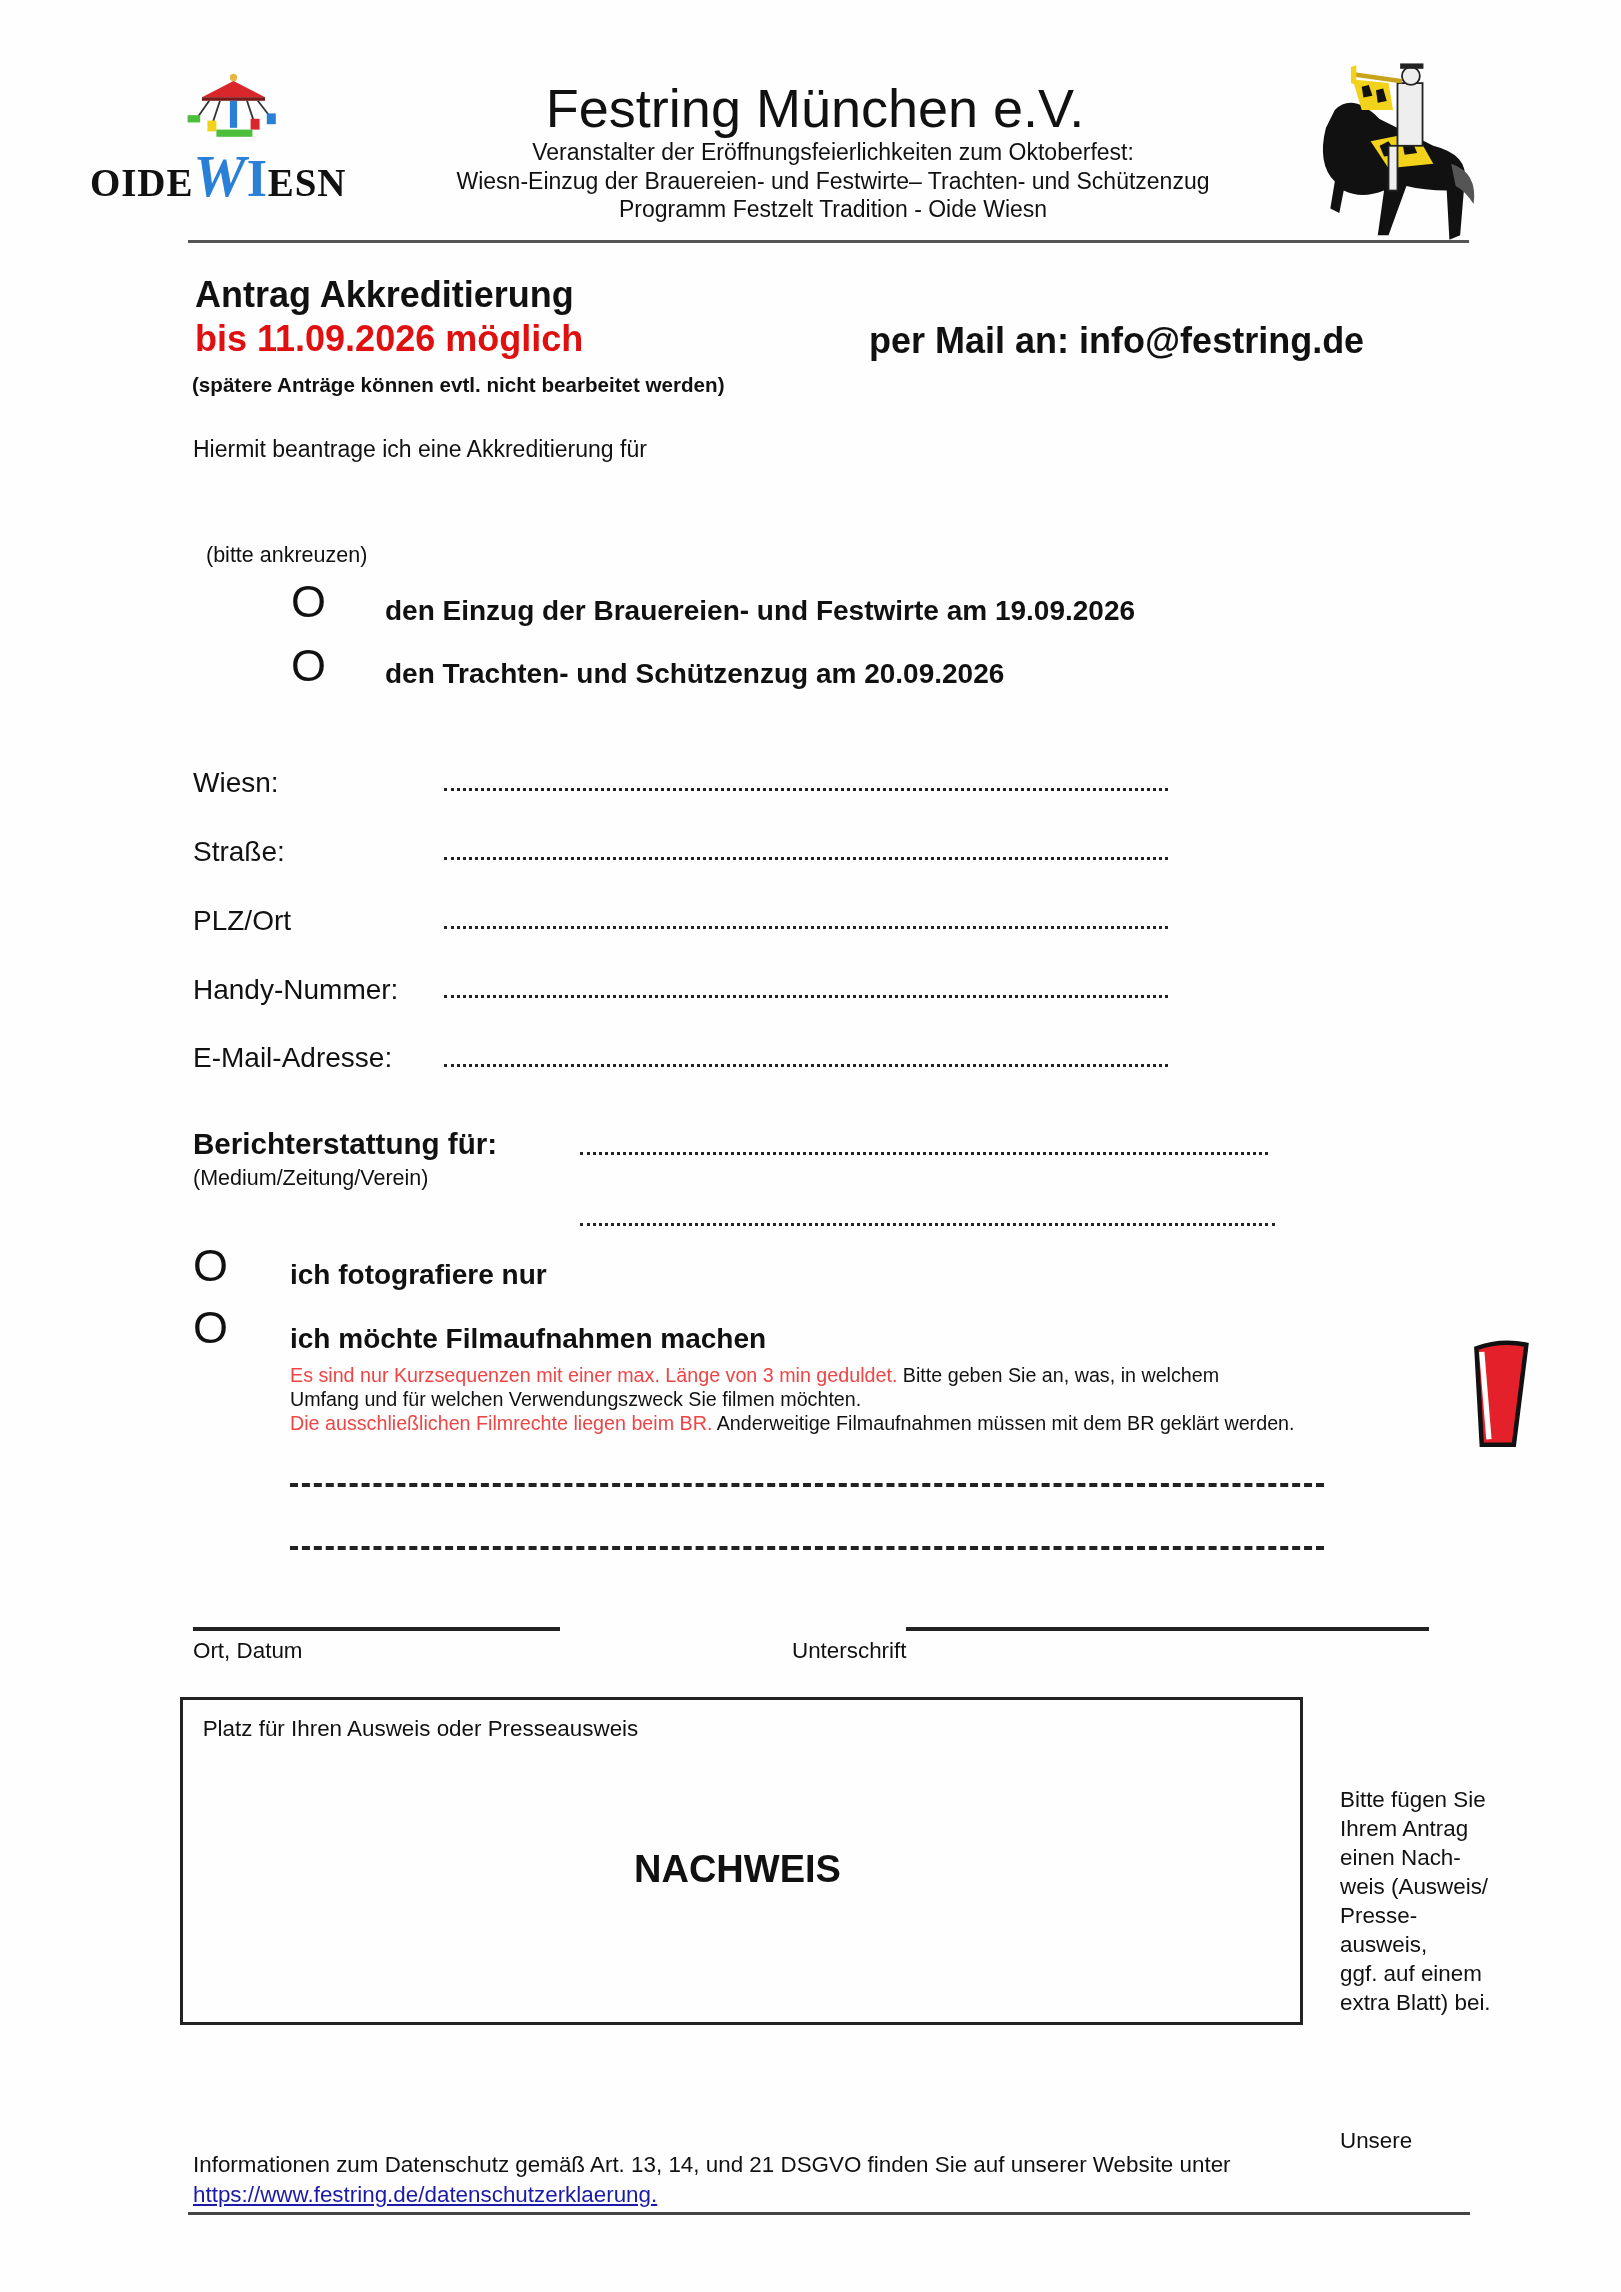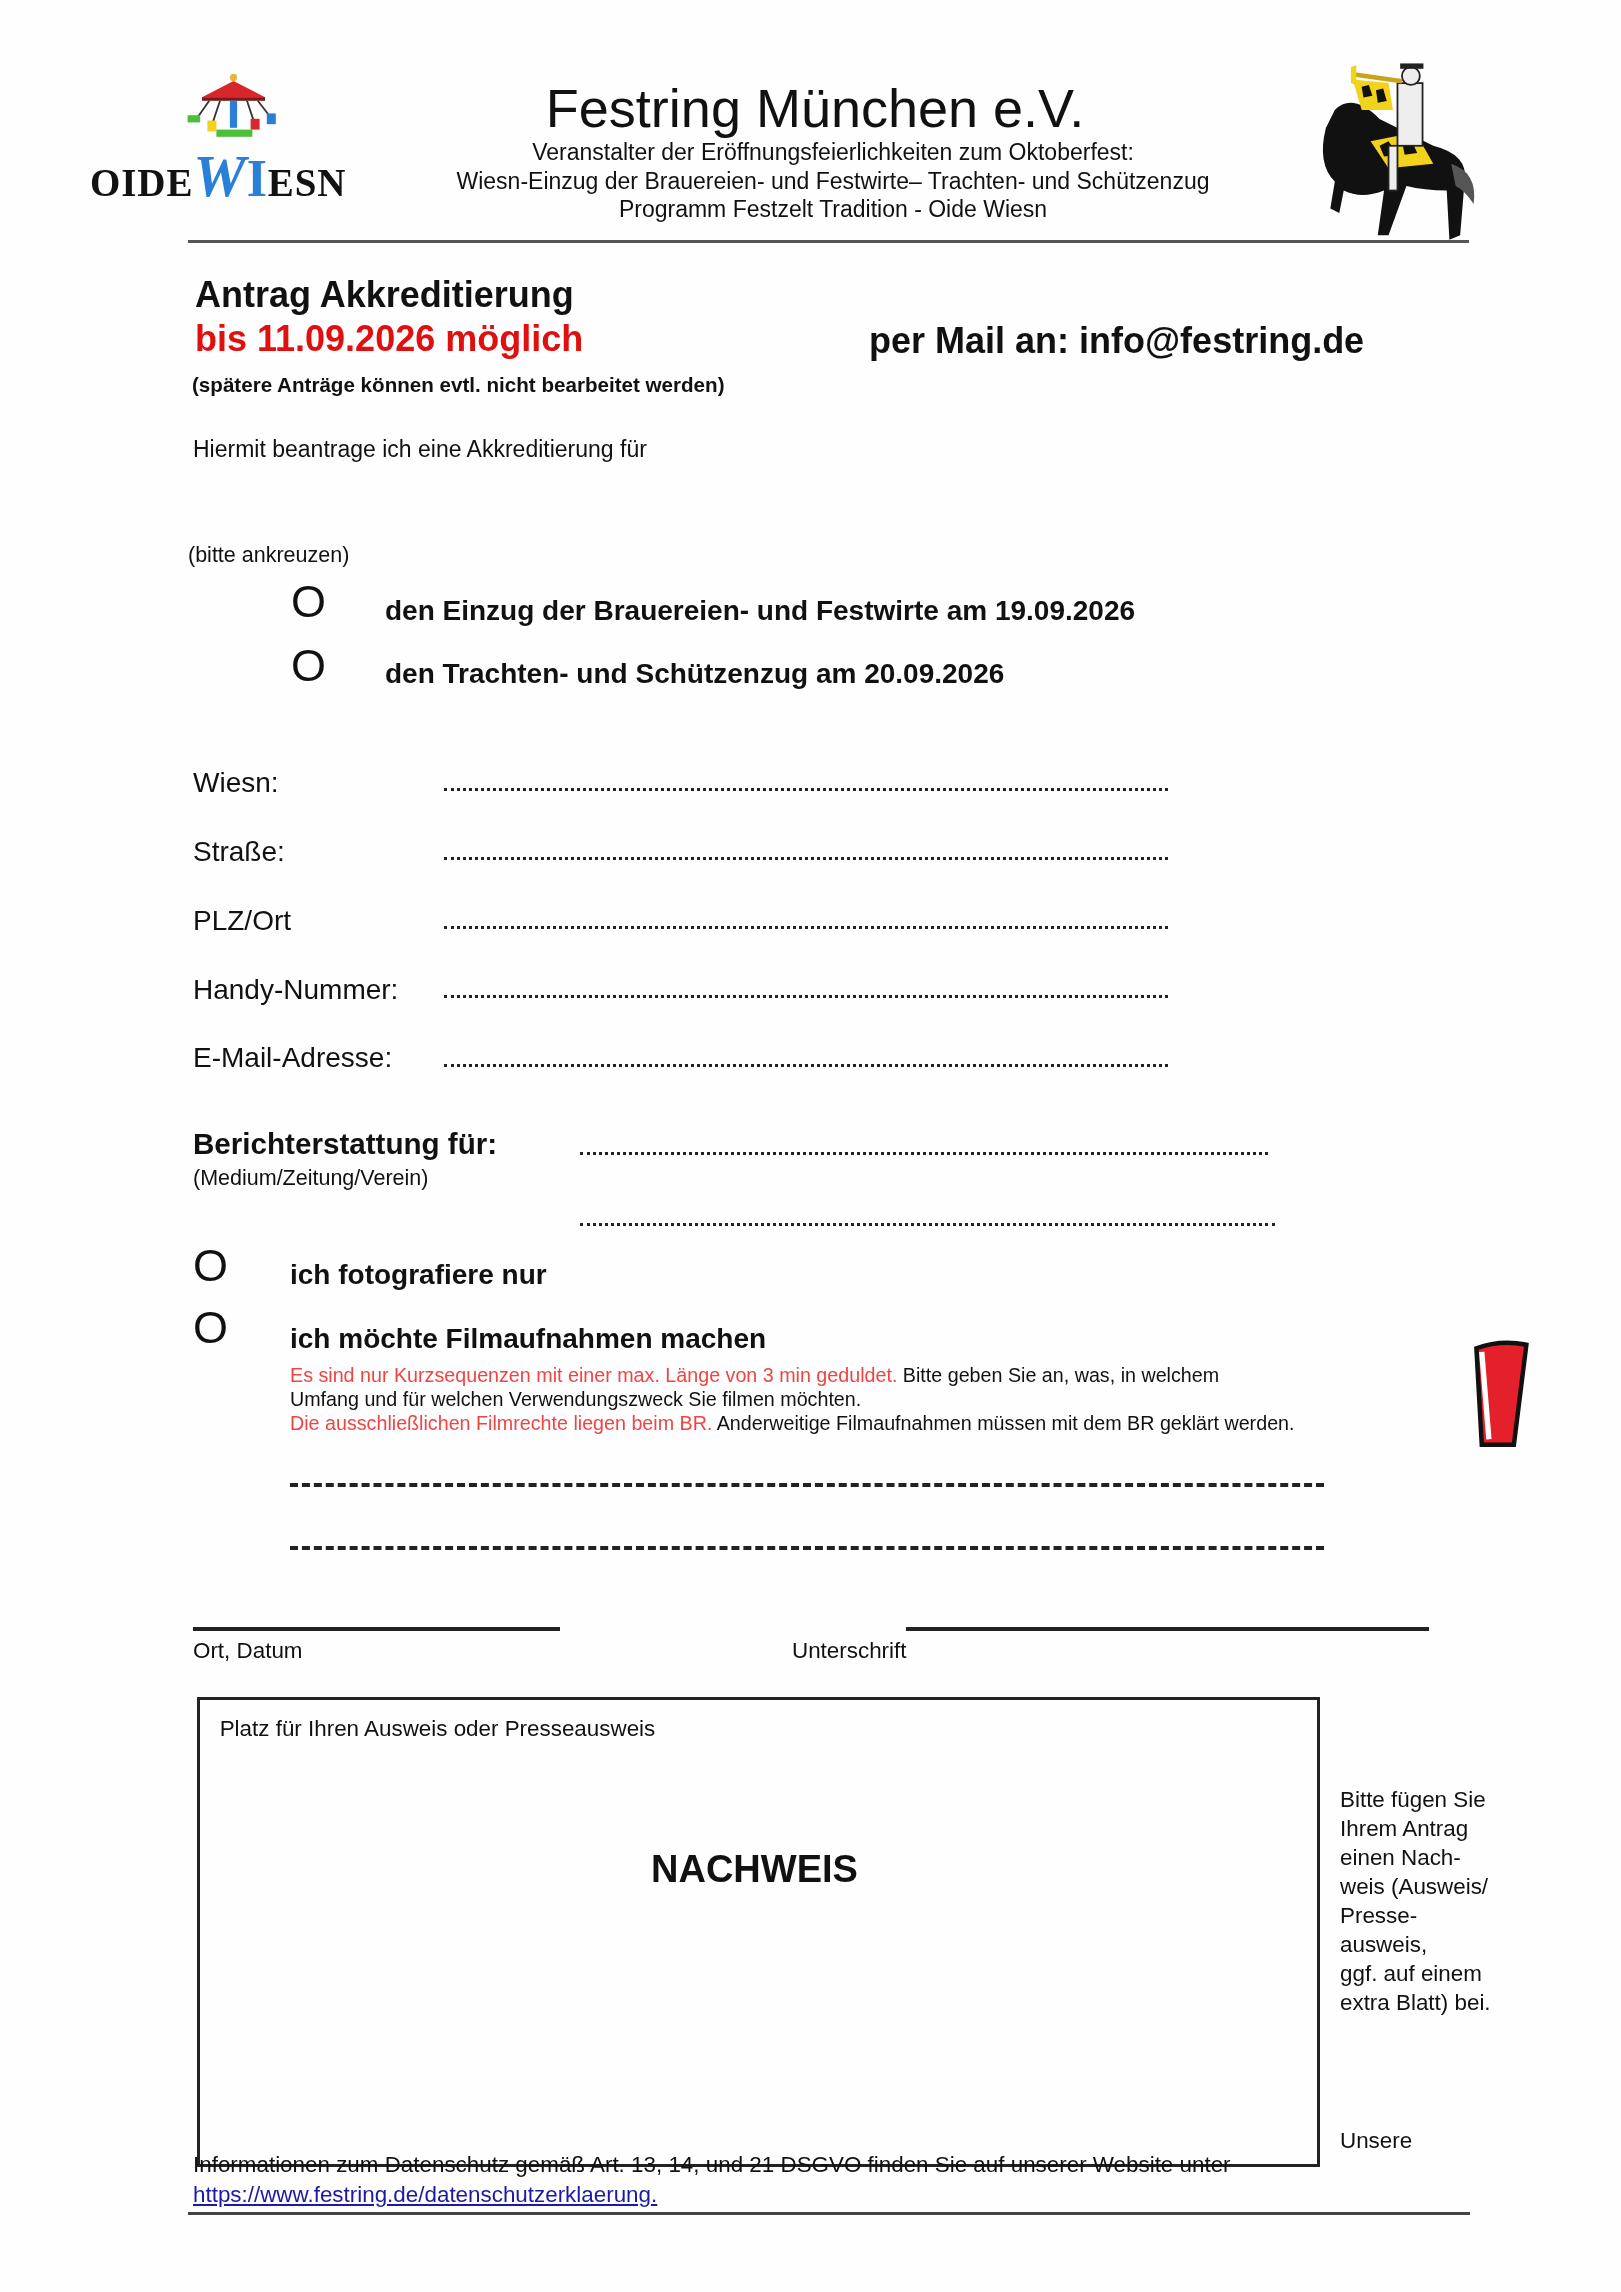--- a/index.html
+++ b/index.html
@@ -16,40 +16,40 @@
   .title { left: 421px; top: 77px; width: 788px; text-align: center; font-size: 54px; }
   .subtitle { left: 421px; width: 824px; text-align: center; font-size: 23px; line-height: 29px; }
   .rider { left: 1299px; top: 56px; width: 188px; height: 193px; }
   .header-rule { left: 188px; top: 240px; width: 1281px; height: 2.7px; background: #555; }
 
   .h-antrag { left: 195px; top: 274px; font-size: 36px; font-weight: bold; }
   .h-deadline { left: 195px; top: 318px; font-size: 36px; font-weight: bold; color: #e01010; }
   .h-note { left: 192px; top: 373px; font-size: 20.6px; font-weight: bold; }
   .h-mail { left: 869px; top: 320px; font-size: 36px; font-weight: bold; }
   .intro { left: 193px; top: 436px; font-size: 23px; }
-  .tick-hint { left: 188px; top: 543px; font-size: 21.5px; }
+  .tick-hint { left: 206px; top: 543px; font-size: 21.5px; }
   .radio { font-size: 45px; line-height: 45px; font-weight: normal; }
   .opt-label { font-size: 28px; font-weight: bold; }
 
   .field-label { left: 193px; font-size: 28px; }
   .dots { border-bottom: 3.6px dotted #222; height: 0; }
 
   .bericht { left: 193px; top: 1127px; font-size: 29.6px; font-weight: bold; }
   .bericht-sub { left: 193px; top: 1166px; font-size: 21.5px; }
 
   .film-note { left: 290px; top: 1363px; width: 1164px; font-size: 19.7px; line-height: 24px; }
   .red { color: #ef4444; }
   .dash { border-bottom: 4.5px dashed #222; height: 0; }
 
   .exclam { left: 1469px; top: 1334px; width: 63px; height: 116px; }
 
   .sig-line { height: 3.6px; background: #222; }
   .sig-label { font-size: 22.4px; }
 
-  .id-box { left: 197px; top: 1697px; width: 1123px; height: 470px; border: 3.6px solid #222; box-sizing: border-box; }
+  .id-box { left: 180px; top: 1697px; width: 1123px; height: 328px; border: 3.6px solid #222; box-sizing: border-box; }
   .id-box-label { position: absolute; left: 19.7px; top: 16px; font-size: 22.4px; }
   .id-box-big { position: absolute; left: 451px; top: 148px; font-size: 38px; font-weight: bold; }
   .side-note { left: 1340px; top: 1785px; width: 188px; font-size: 22.4px; line-height: 29px; }
   .unsere { left: 1340px; top: 2128px; font-size: 22.4px; }
   .privacy { left: 193px; top: 2152px; font-size: 22.4px; }
   .privacy-link { left: 193px; top: 2182px; font-size: 22.4px; color: #1a1aa6; text-decoration: underline; }
   .footer-rule { left: 188px; top: 2212px; width: 1282px; height: 2.7px; background: #444; }
 </style>
 </head>
 <body>

